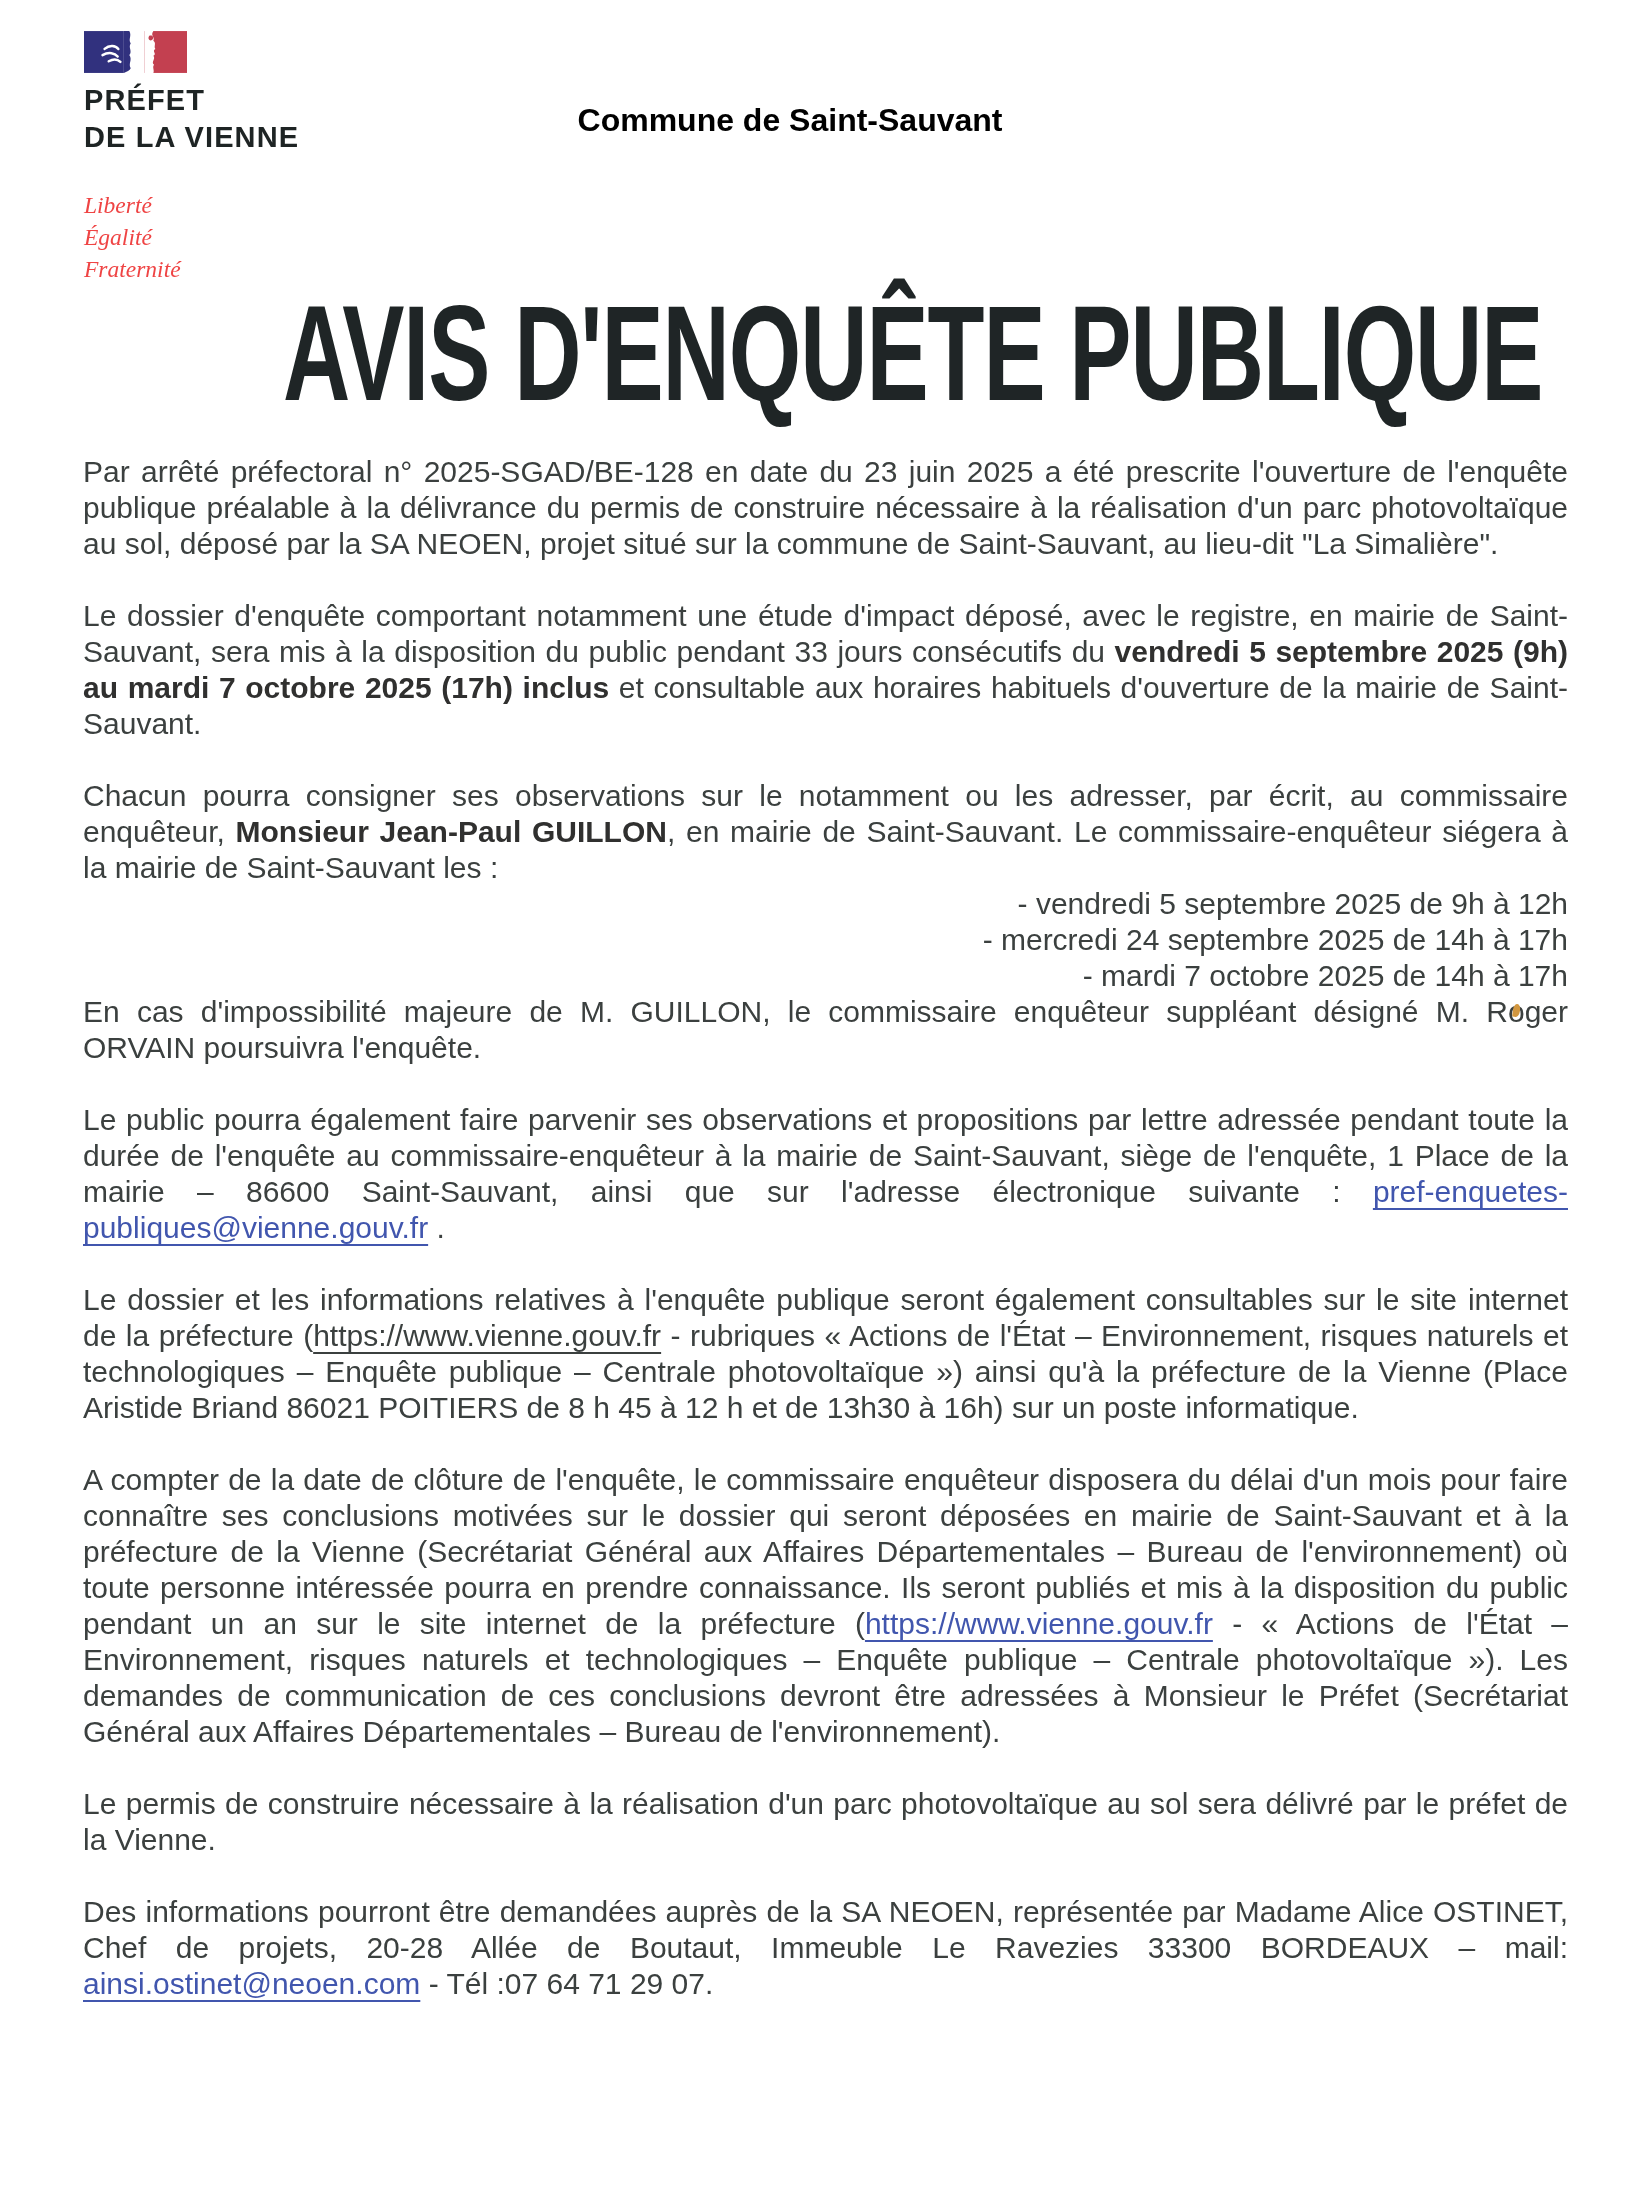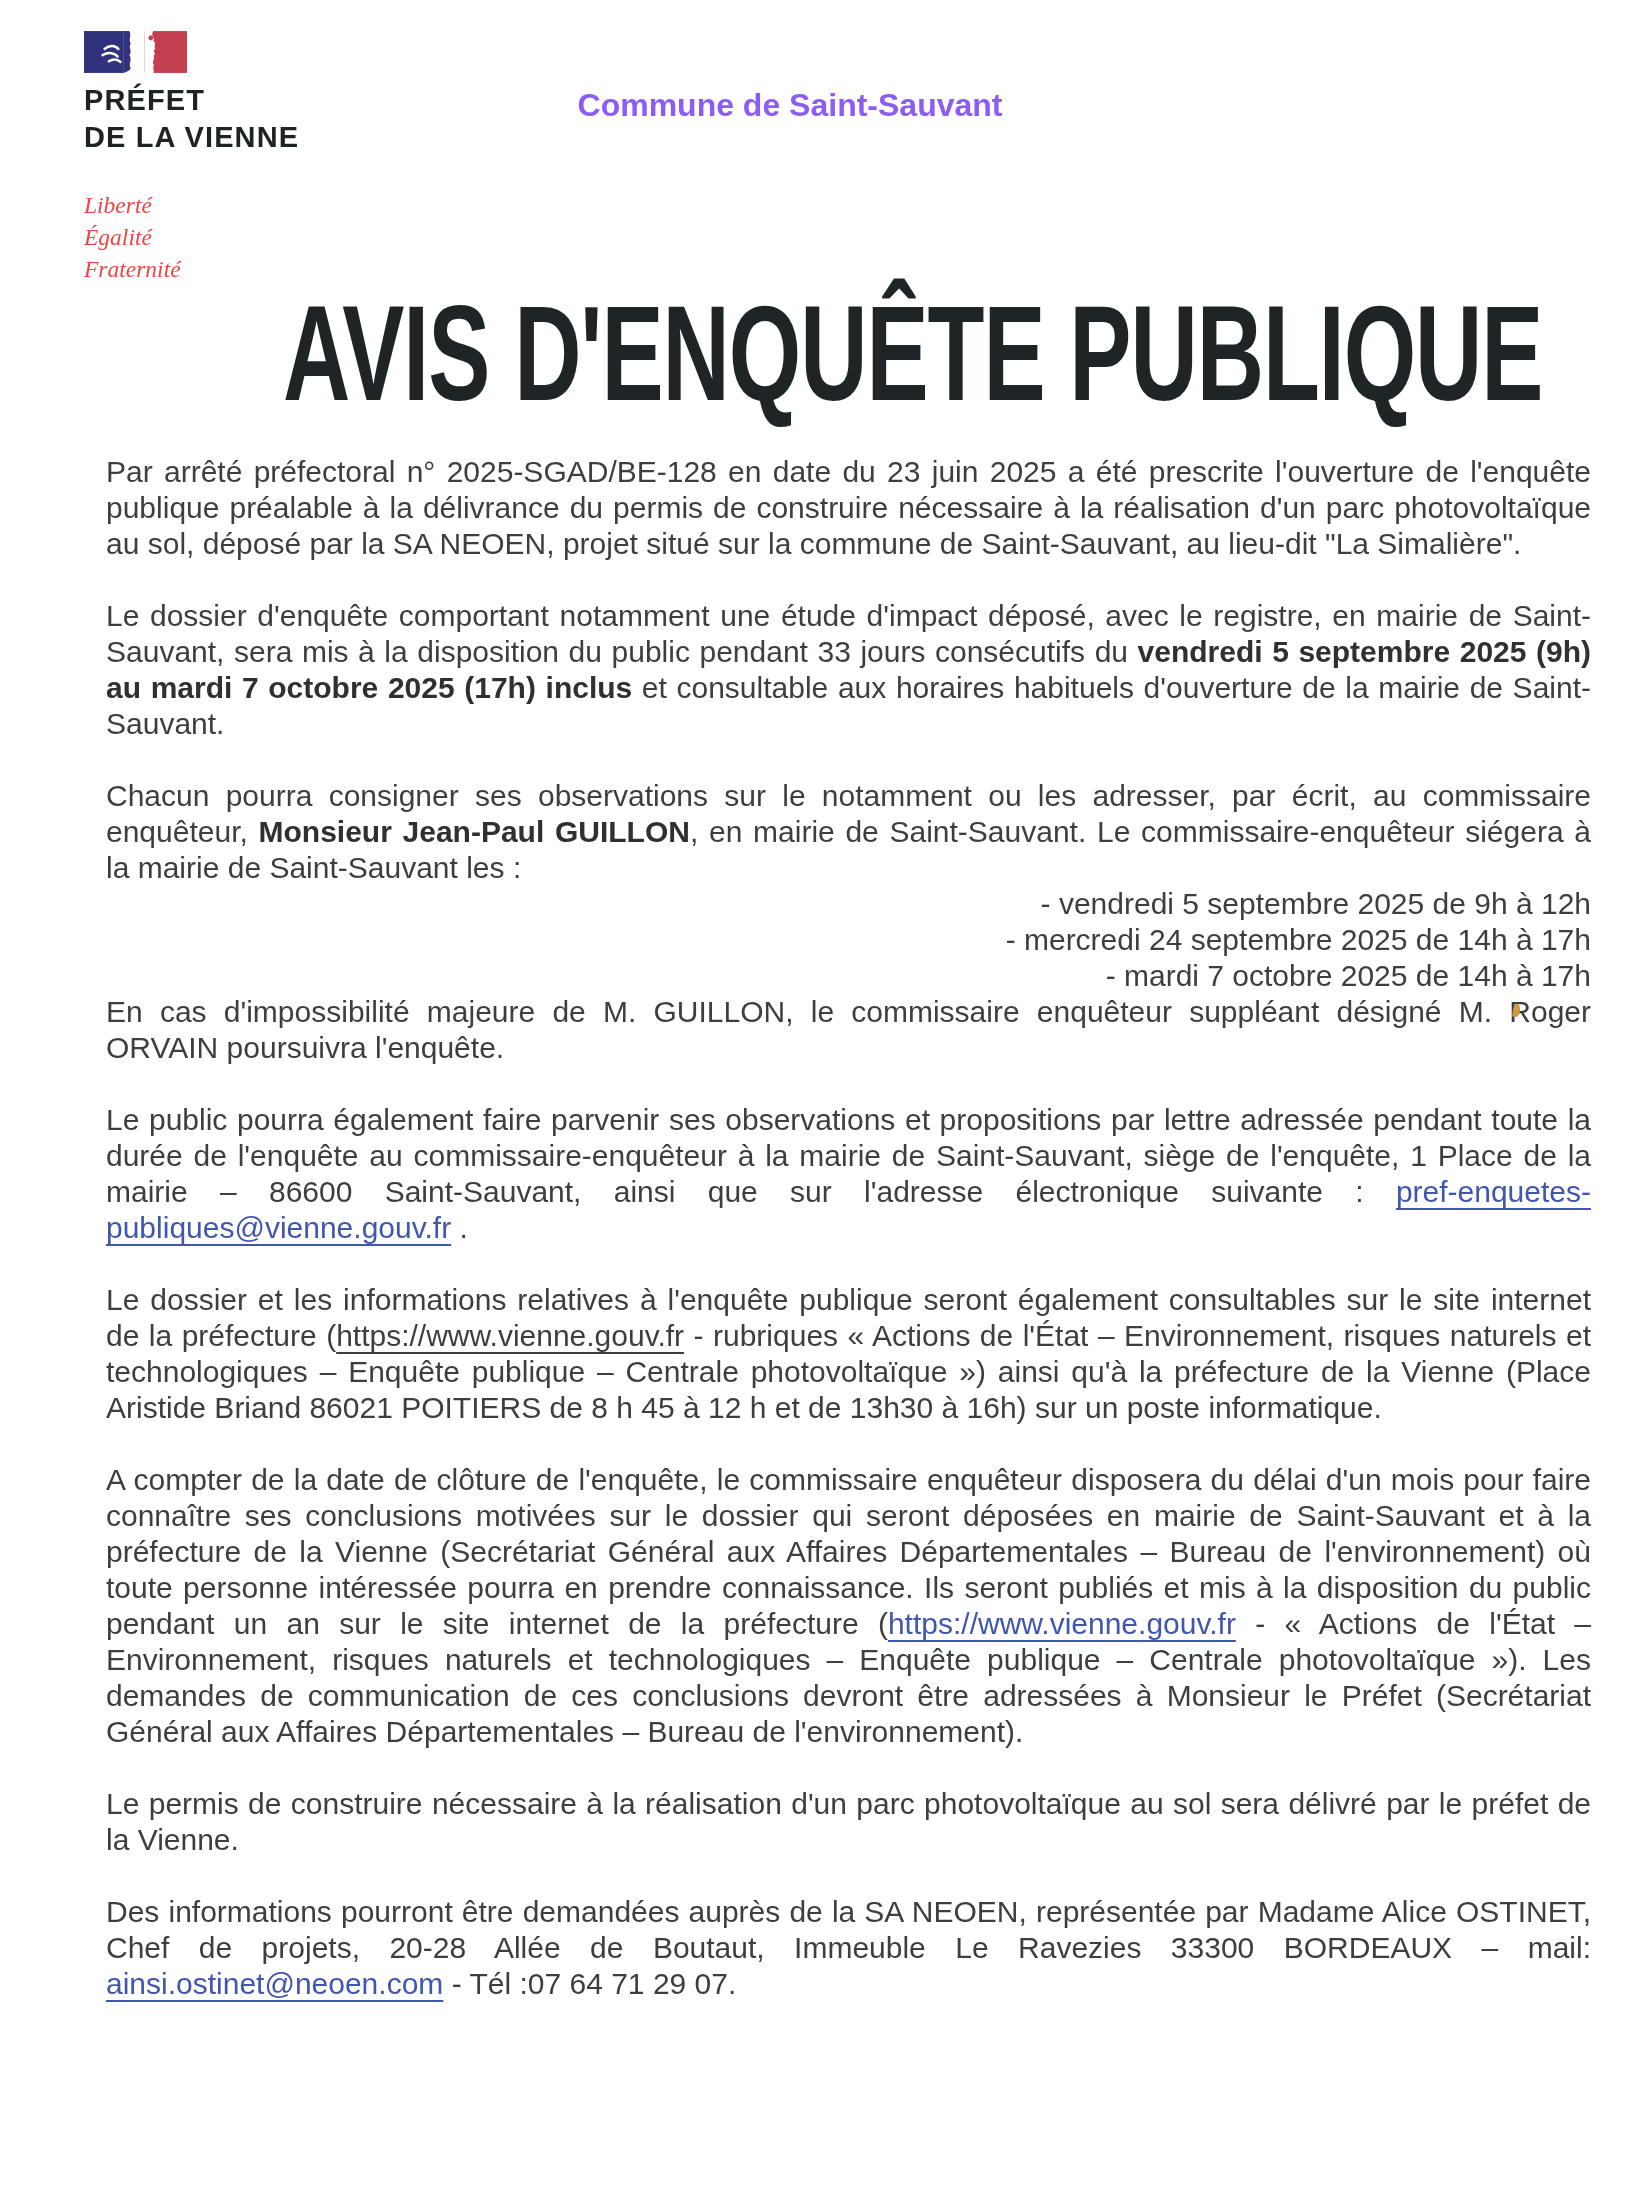--- a/index.html
+++ b/index.html
@@ -23,44 +23,43 @@
     white-space:pre-line;
   }
   .motto{
     margin-top:33px;
     font-family:"Liberation Serif",serif;
     font-style:italic;
     font-size:23.5px;line-height:32px;
     color:#ef4444;
   }
   .commune{
-    position:absolute;left:0;top:87px;width:1580px;
+    position:absolute;left:0;top:102px;width:1580px;
     text-align:center;
     font-weight:bold;font-size:32px;
-    color:#8b5cf6;
+    color:#000000;
   }
   
   .title-wrap{
     position:absolute;left:0;top:284px;width:100%;
     text-align:center;white-space:nowrap;
   }
   .title-wrap span{
     display:inline-block;
     font-weight:bold;
     font-size:135px;line-height:140px;
     letter-spacing:-1.5px;
     color:#1f2526;
     transform:scaleX(0.69);
   }
   
   .doc-body{
     position:absolute;left:83px;top:454px;width:1485px;
     font-size:30px;line-height:36px;
     text-align:justify;
-    margin-left:23px;
   }
   .doc-body p{margin:0;}
   .doc-body p.gap{margin-top:36px;}
   .doc-body p.list{padding-left:31px;text-align:right;}
   b{color:#30302f;}
   a.lnk{cursor:pointer;text-decoration:underline;text-decoration-thickness:2.2px;text-underline-offset:5.9px;}
   a.lnk-blue{color:var(--link-blue,#4156ae);}
   a.lnk-dark{color:var(--text,#3b403f);}
   
   .speck{

